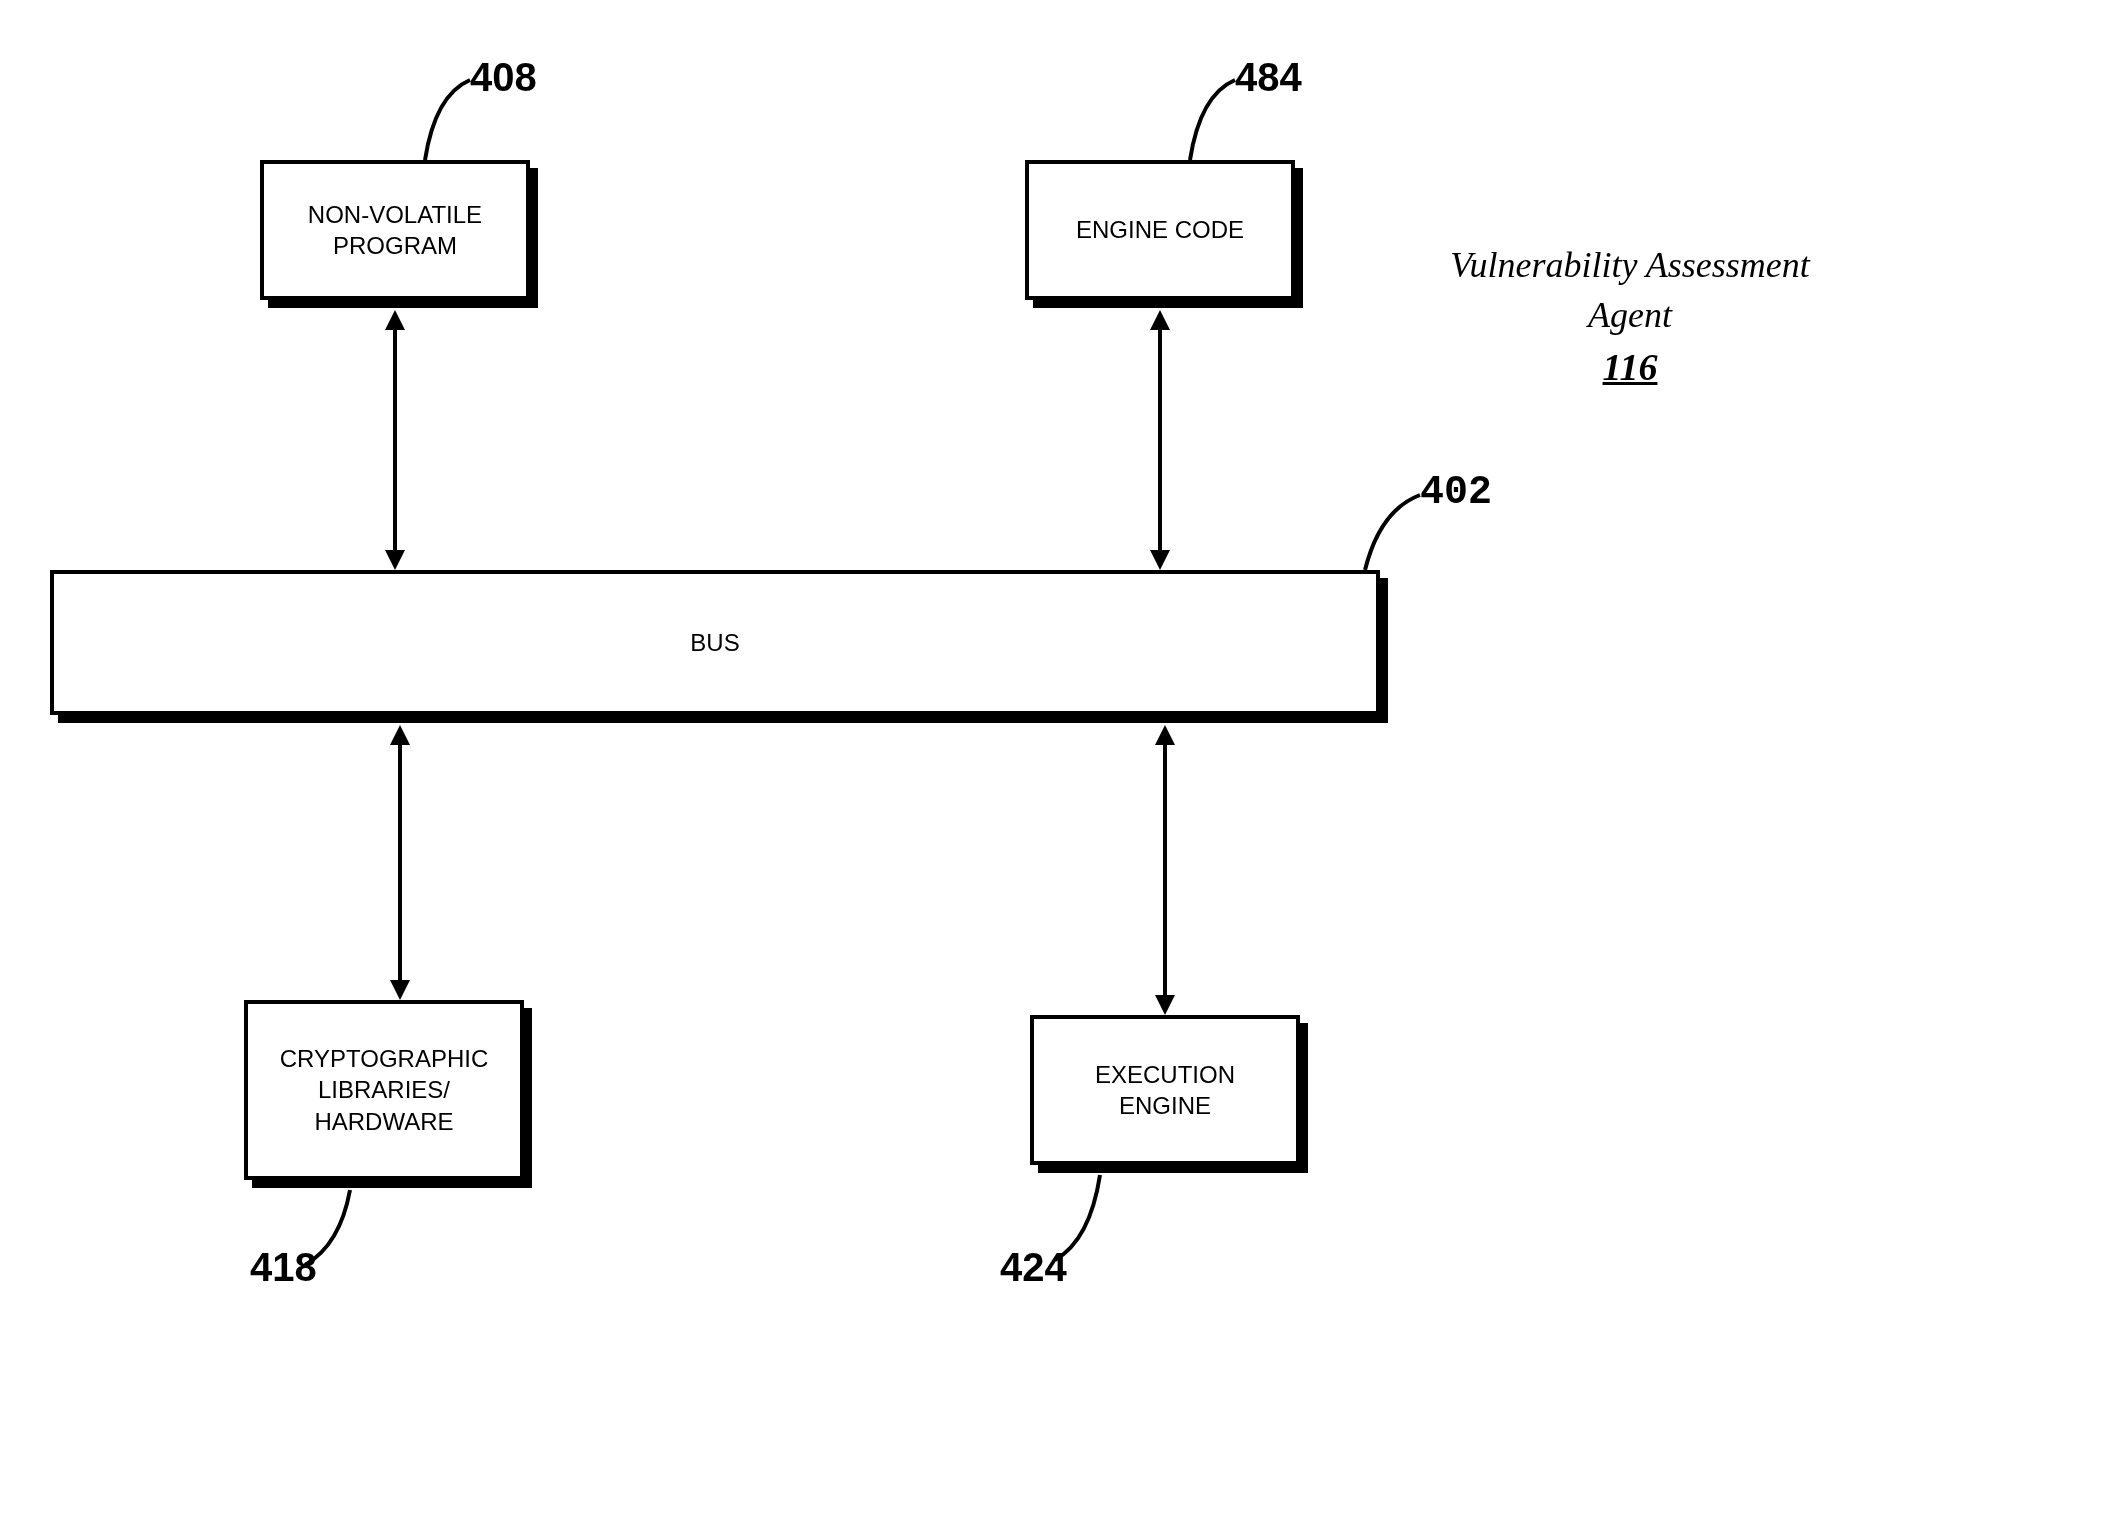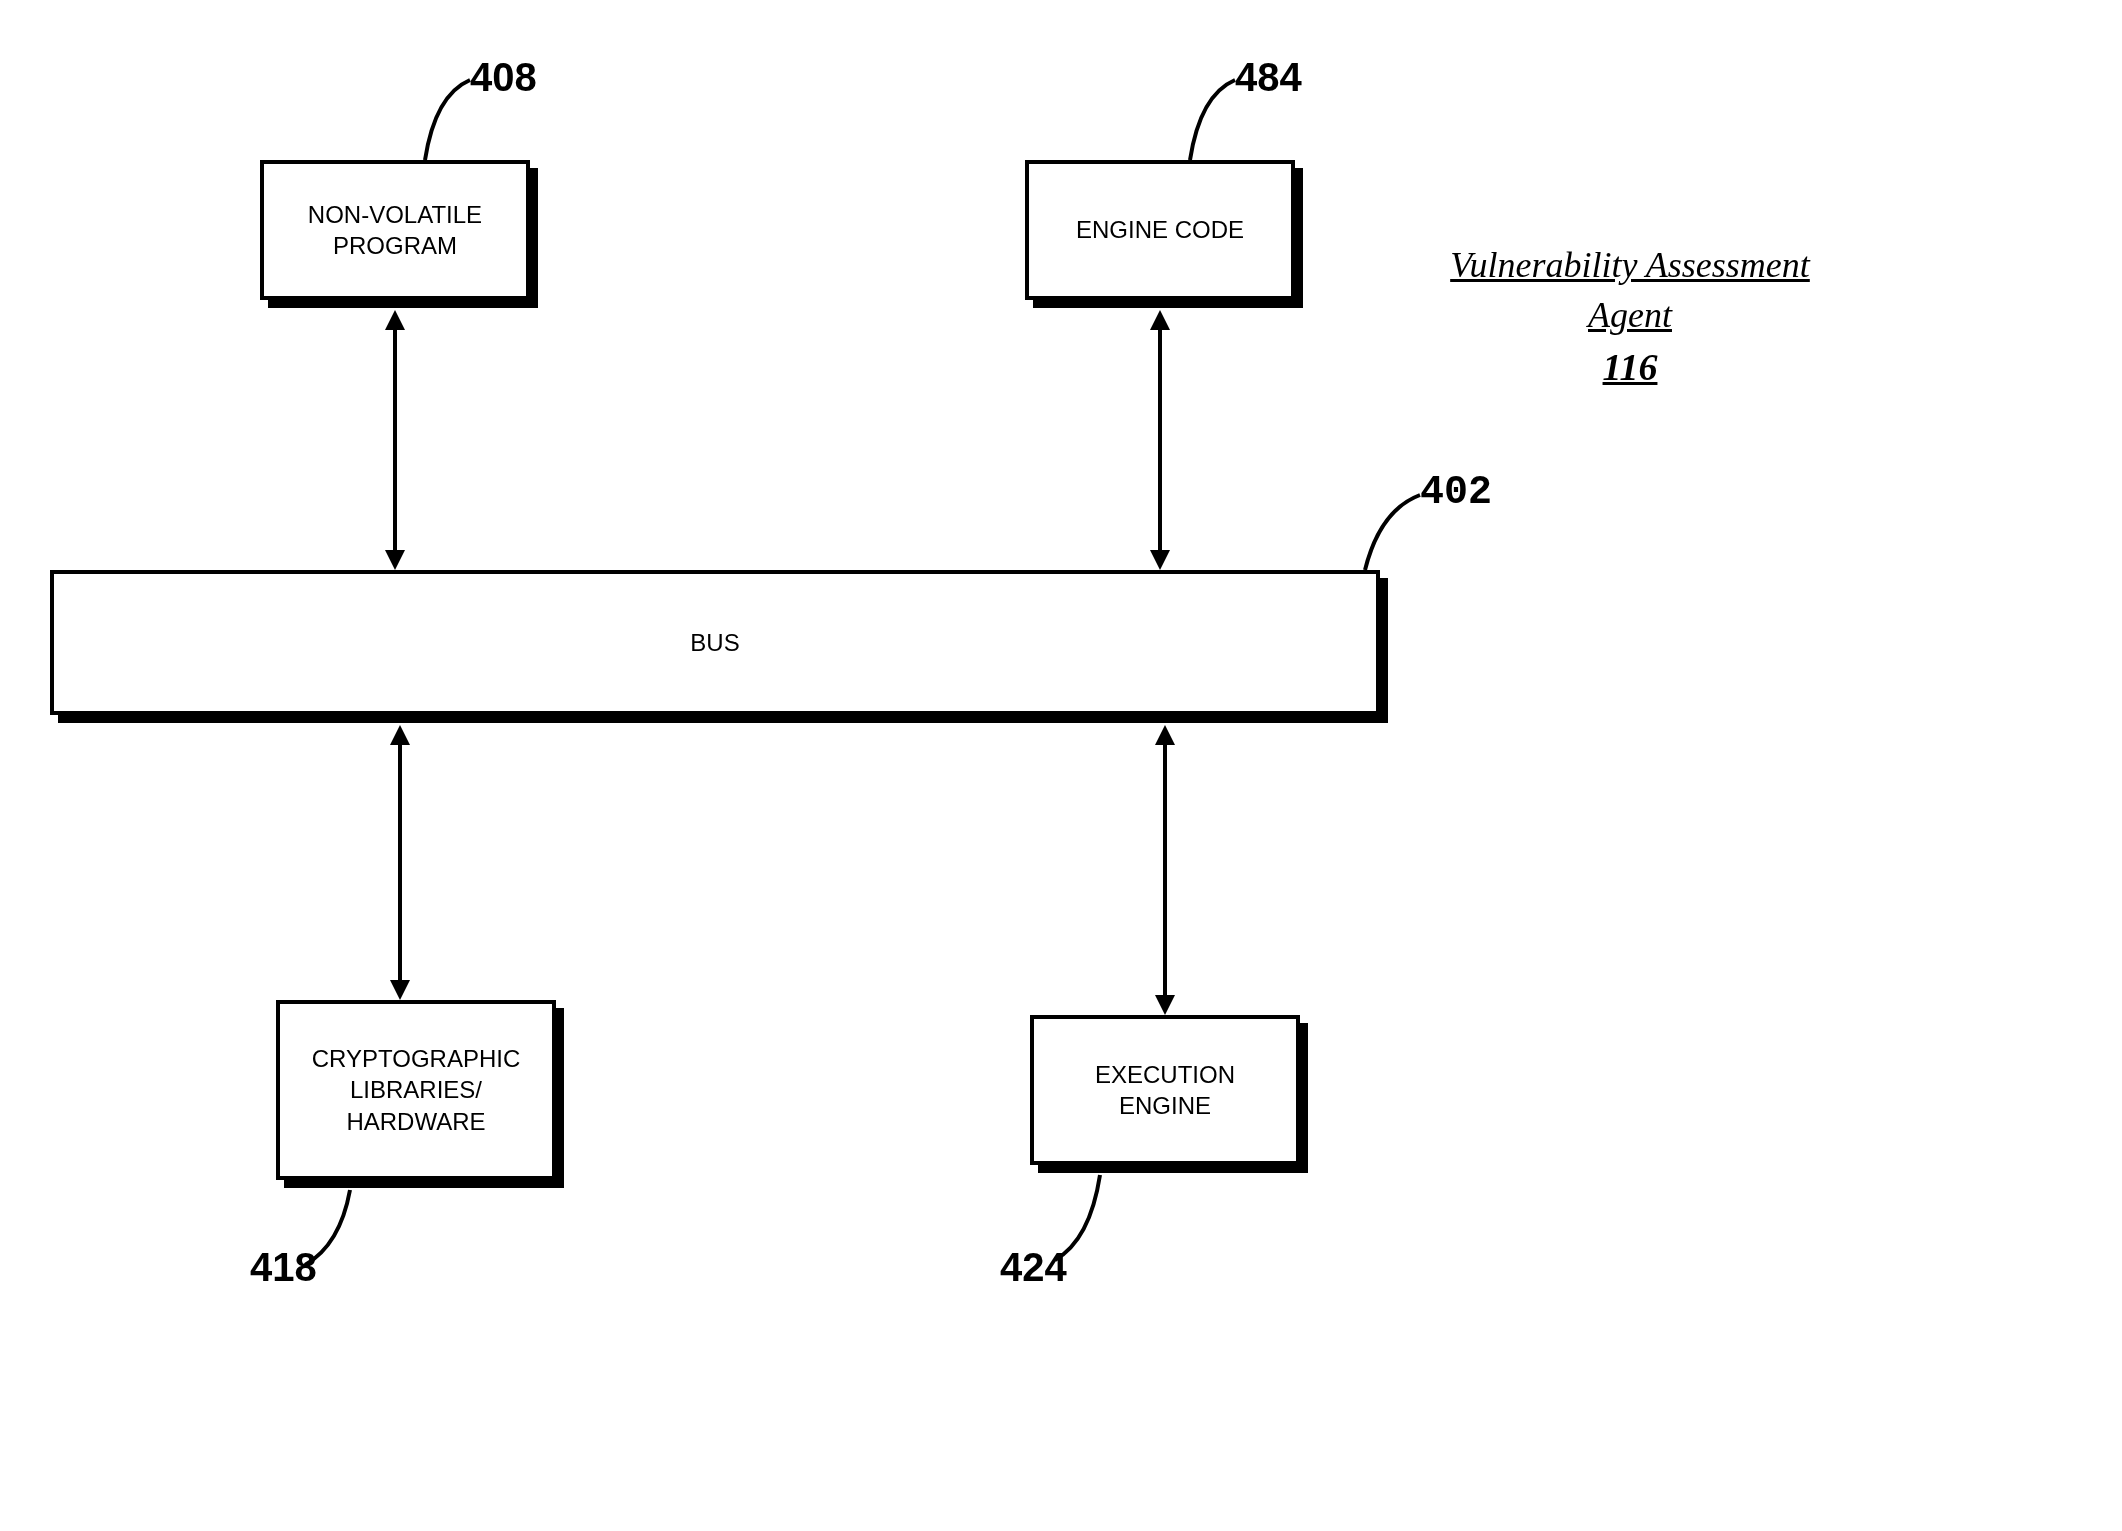--- a/index.html
+++ b/index.html
@@ -65,21 +65,20 @@
     }
     .title-block {
       position: absolute;
       text-align: center;
       font-family: 'Brush Script MT', cursive;
       font-style: italic;
       font-size: 36px;
       line-height: 1.4;
     }
     .title-underline {
-      text-decoration: underline;
     }
     .title-num {
       font-family: 'Times New Roman', serif;
       font-style: italic;
       font-weight: bold;
       font-size: 38px;
       text-decoration: underline;
     }
   </style>
 </head>
@@ -106,21 +105,21 @@
   </div>
 </div>
 
 <div class="shadow-box" style="left: 50px; top: 570px; width: 1330px; height: 145px;">
   <div class="shadow"></div>
   <div class="main">
     <span>BUS</span>
   </div>
 </div>
 
-<div class="shadow-box" style="left: 276px; top: 1000px; width: 280px; height: 180px;">
+<div class="shadow-box" style="left: 244px; top: 1000px; width: 280px; height: 180px;">
   <div class="shadow"></div>
   <div class="main">
     <span style="white-space: pre-line;">CRYPTOGRAPHIC
 LIBRARIES/
 HARDWARE</span>
   </div>
 </div>
 
 <div class="shadow-box" style="left: 1030px; top: 1015px; width: 270px; height: 150px;">
   <div class="shadow"></div>

